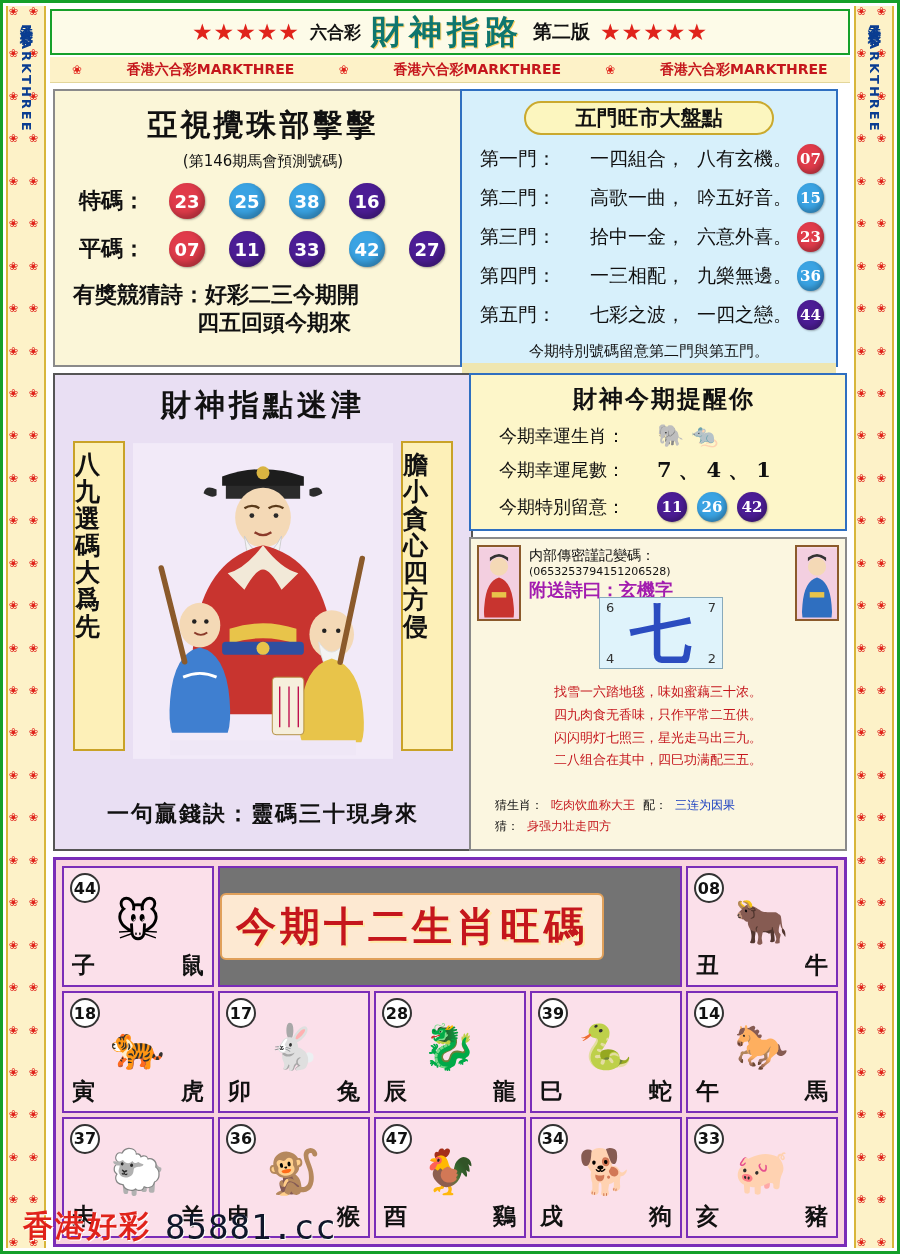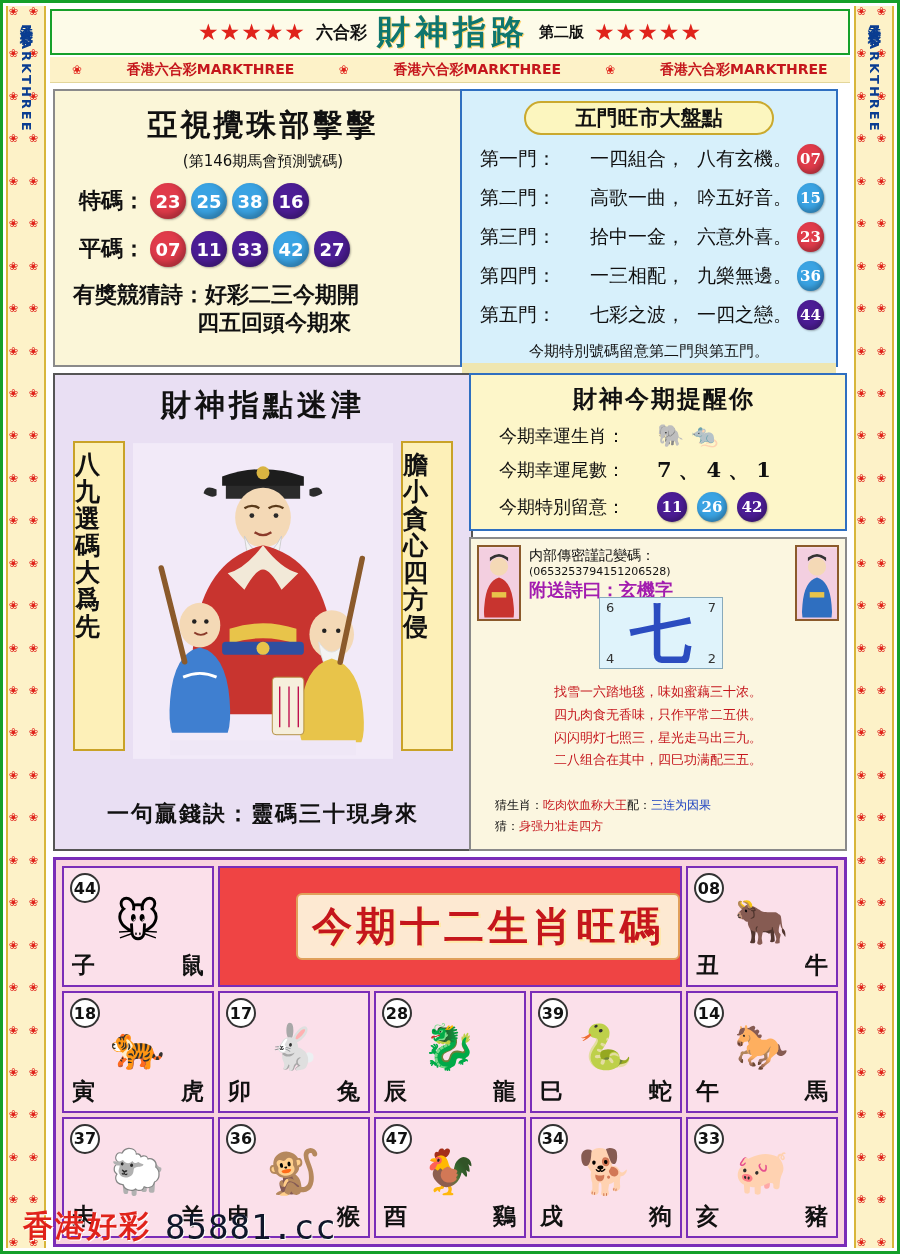--- a/index.html
+++ b/index.html
@@ -50,21 +50,21 @@
     display: flex; align-items: center; justify-content: center; gap: 10px;
   }
   .stars { color: #e0231b; font-size: 23px; letter-spacing: 1px; }
   .mh-small { font-size: 17px; color: #111; font-weight: bold; }
   .mh-title {
     font-size: 33px; font-weight: bold; color: #0f766e;
     letter-spacing: 5px;
     font-family: "DejaVu Serif", "Liberation Serif", serif;
     text-shadow: 1px 1px 0 #ffd166;
   }
-  .mh-edition { font-size: 15px; color: #111; font-weight: bold; }
+  .mh-edition { font-size: 19px; color: #111; font-weight: bold; }
 
   
   .ticker {
     position: absolute; left: 47px; right: 47px; top: 54px; height: 26px;
     background: #fdf2c8;
     display: flex; align-items: center; justify-content: space-around;
     font-size: 14px; font-weight: bold; color: #c5161c;
     border-bottom: 1px solid #e3d69a;
   }
   .ticker span { white-space: nowrap; }
@@ -76,21 +76,21 @@
   .panel { position: absolute; border: 2px solid #2f6fc0; }
 
   
   .pA { left: 3px; top: 4px; width: 420px; height: 278px; background: #fbf6d8; border-color:#8a8a8a;}
   .pA .title {
     text-align: center; font-size: 30px; font-weight: bold; color: #111;
     font-family: "DejaVu Serif","Liberation Serif",serif; margin-top: 14px; letter-spacing: 3px;
   }
   .pA .subtitle { text-align: center; font-size: 15px; color: #111; margin-top: 6px; }
   .row-label { font-size: 22px; font-weight: bold; color: #111; font-family:"DejaVu Serif","Liberation Serif",serif;}
-  .ballrow { display: flex; align-items: center; gap: 5px; margin-top: 12px; padding-left: 24px; }
+  .ballrow { display: flex; align-items: center; gap: 24px; margin-top: 12px; padding-left: 24px; }
   .ball {
     width: 36px; height: 36px; border-radius: 50%;
     display: flex; align-items: center; justify-content: center;
     color: #fff; font-weight: bold; font-size: 18px;
     box-shadow: inset -3px -4px 6px rgba(0,0,0,.25), 1px 1px 2px rgba(0,0,0,.3);
   }
   .b-red { background: #e03b4a; }
   .b-blue { background: #3aa3e3; }
   .b-green { background: #4c1d95; }
   .poem { margin-top: 14px; padding-left: 18px; font-size: 22px; font-weight: bold; color:#111;
@@ -157,30 +157,30 @@
            background: linear-gradient(#f6d9e6,#f0c9dc); }
   .guard.l { left: 6px; } .guard.r { right: 6px; }
   .bigchar-box { position:absolute; left: 128px; top: 58px; width: 124px; height: 72px;
                  background:#dff3fb; border:1px solid #8ab; }
   .bigchar { position:absolute; left:0; right:0; top:-6px; text-align:center; font-size: 62px;
              color:#2b4cc0; font-family:"DejaVu Serif","Liberation Serif",serif; font-weight:bold;}
   .cnr { position:absolute; font-size:13px; color:#333; }
   .verses { position:absolute; left: 30px; right: 30px; top: 142px; text-align:center;
             font-size: 13px; color: #c5161c; line-height: 1.75; }
   .bot-tags { position:absolute; left: 24px; right: 24px; bottom: 14px; font-size: 12px; color:#111; }
-  .bot-tags .ln { display:flex; align-items:center; margin-top: 4px; text-align: right; }
+  .bot-tags .ln { display:flex; align-items:center; gap: 8px; margin-top: 4px; text-align: right; }
   .tag-red { color:#c5161c; }
   .tag-blue { color:#1a3fc0; }
 
   
   .pF { left: 3px; right: 3px; top: 772px; height: 390px; background: #f9d3de; border: 3px solid #7a2db8; }
   .zg { position:absolute; inset: 6px; display: grid; grid-template-columns: repeat(5, 1fr);
         grid-template-rows: repeat(3, 1fr); gap: 4px; }
   .zcell { background: #fbe0ea; border: 2px solid #7a2db8; position: relative; }
-  .zcell.banner { grid-column: span 3; background: #ef4444; display:flex; align-items:center; justify-content:flex-end;}
+  .zcell.banner { grid-column: span 3; background: #737373; display:flex; align-items:center; justify-content:flex-start;}
   .banner-txt {
     font-size: 40px; font-weight: bold; color: #c5161c; letter-spacing: 4px;
     font-family:"DejaVu Serif","Liberation Serif",serif;
     background: #fde9d2; padding: 4px 14px; border: 2px solid #e0a05a; border-radius: 6px;
     text-shadow: 2px 2px 0 #ffe9a8;
   }
   .znum {
     position: absolute; left: 6px; top: 5px; width: 30px; height: 30px; border-radius: 50%;
     background: #fff; border: 2px solid #333; display:flex; align-items:center; justify-content:center;
     font-size: 16px; font-weight: bold; color: #111;

